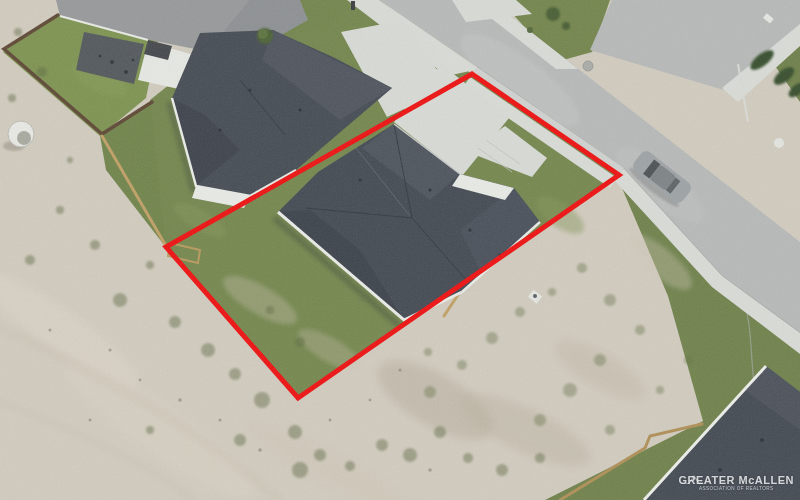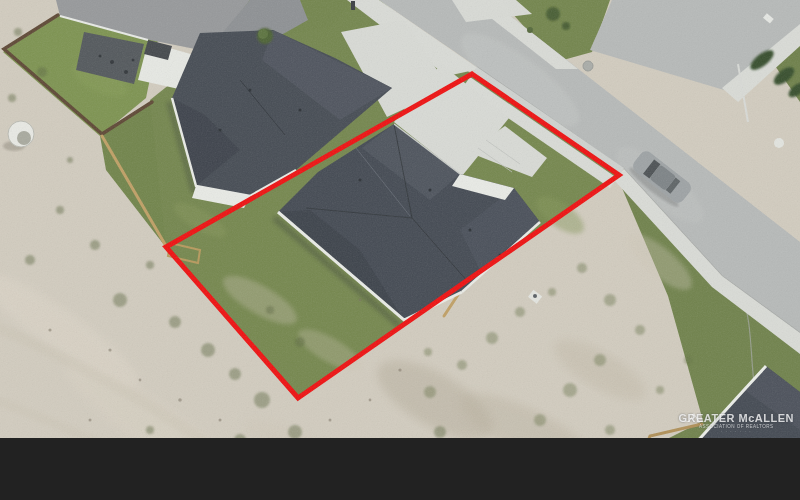--- a/index.html
+++ b/index.html
@@ -1,16 +1,16 @@
 <!DOCTYPE html>
 <html><head>
 <meta charset="utf-8">
 <style>
   html,body{margin:0;padding:0;background:#222;}
-  .stage{position:relative;width:800px;height:438px;overflow:hidden;background:#d2ccbf;
+  .stage{position:relative;width:800px;height:500px;overflow:hidden;background:#d2ccbf;
          font-family:"Liberation Sans", sans-serif;}
   .stage svg{position:absolute;left:0;top:0;display:block;}
   .watermark{position:absolute;right:6px;bottom:4px;text-align:center;color:rgba(255,255,255,0.78);
              text-shadow:0 0 2px rgba(40,45,55,0.6);pointer-events:none;line-height:1.15;}
   .wm-logo{display:block;margin:0 auto 1px auto;opacity:.75;}
   .wm-title{font-size:11px;font-weight:bold;letter-spacing:.5px;white-space:nowrap;}
   .wm-line2{font-size:4.6px;letter-spacing:.45px;opacity:.85;white-space:nowrap;}
   .wm-line3{font-size:3.8px;letter-spacing:1.2px;opacity:.65;white-space:nowrap;filter:blur(.3px);}
 </style>
 </head>

